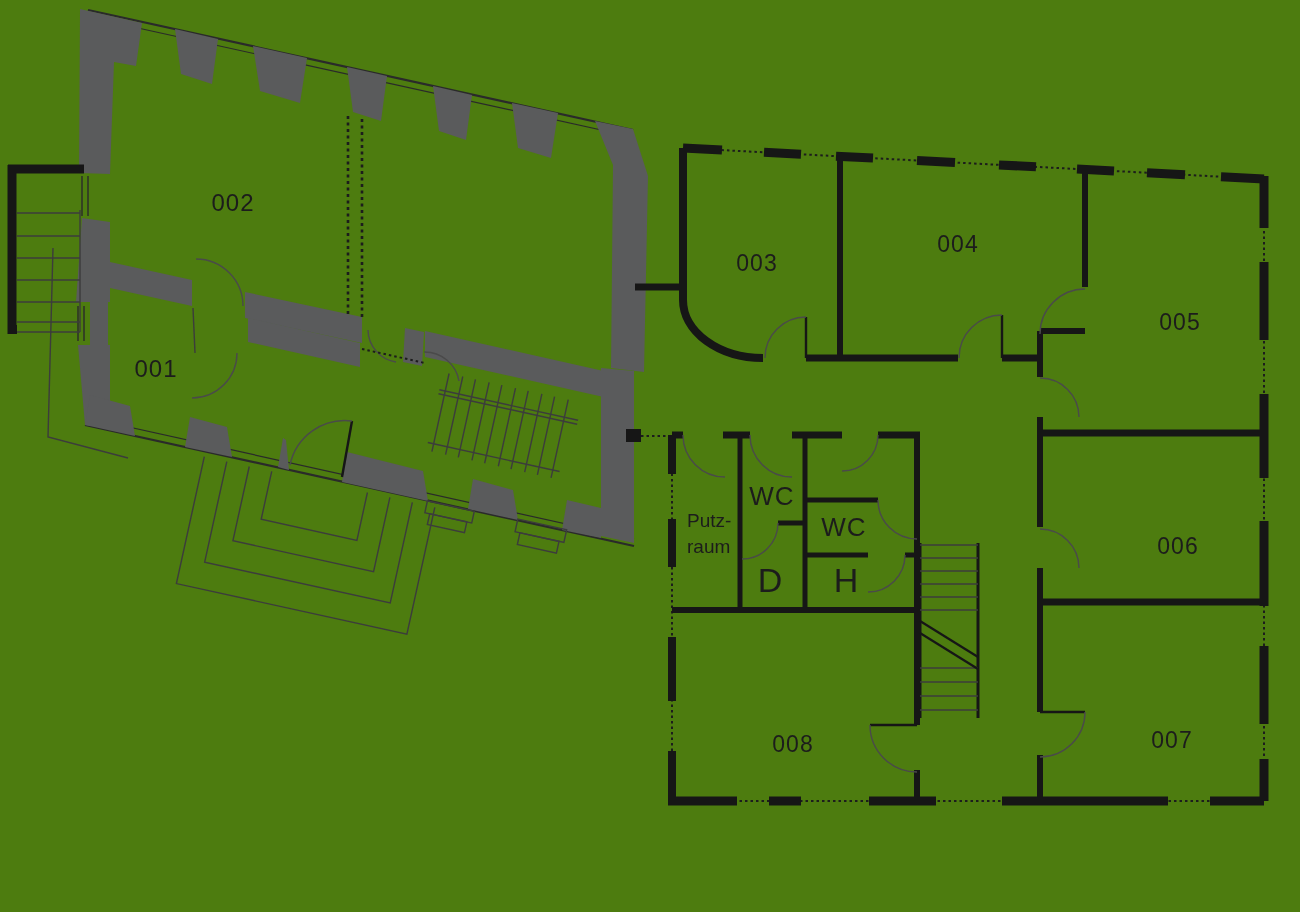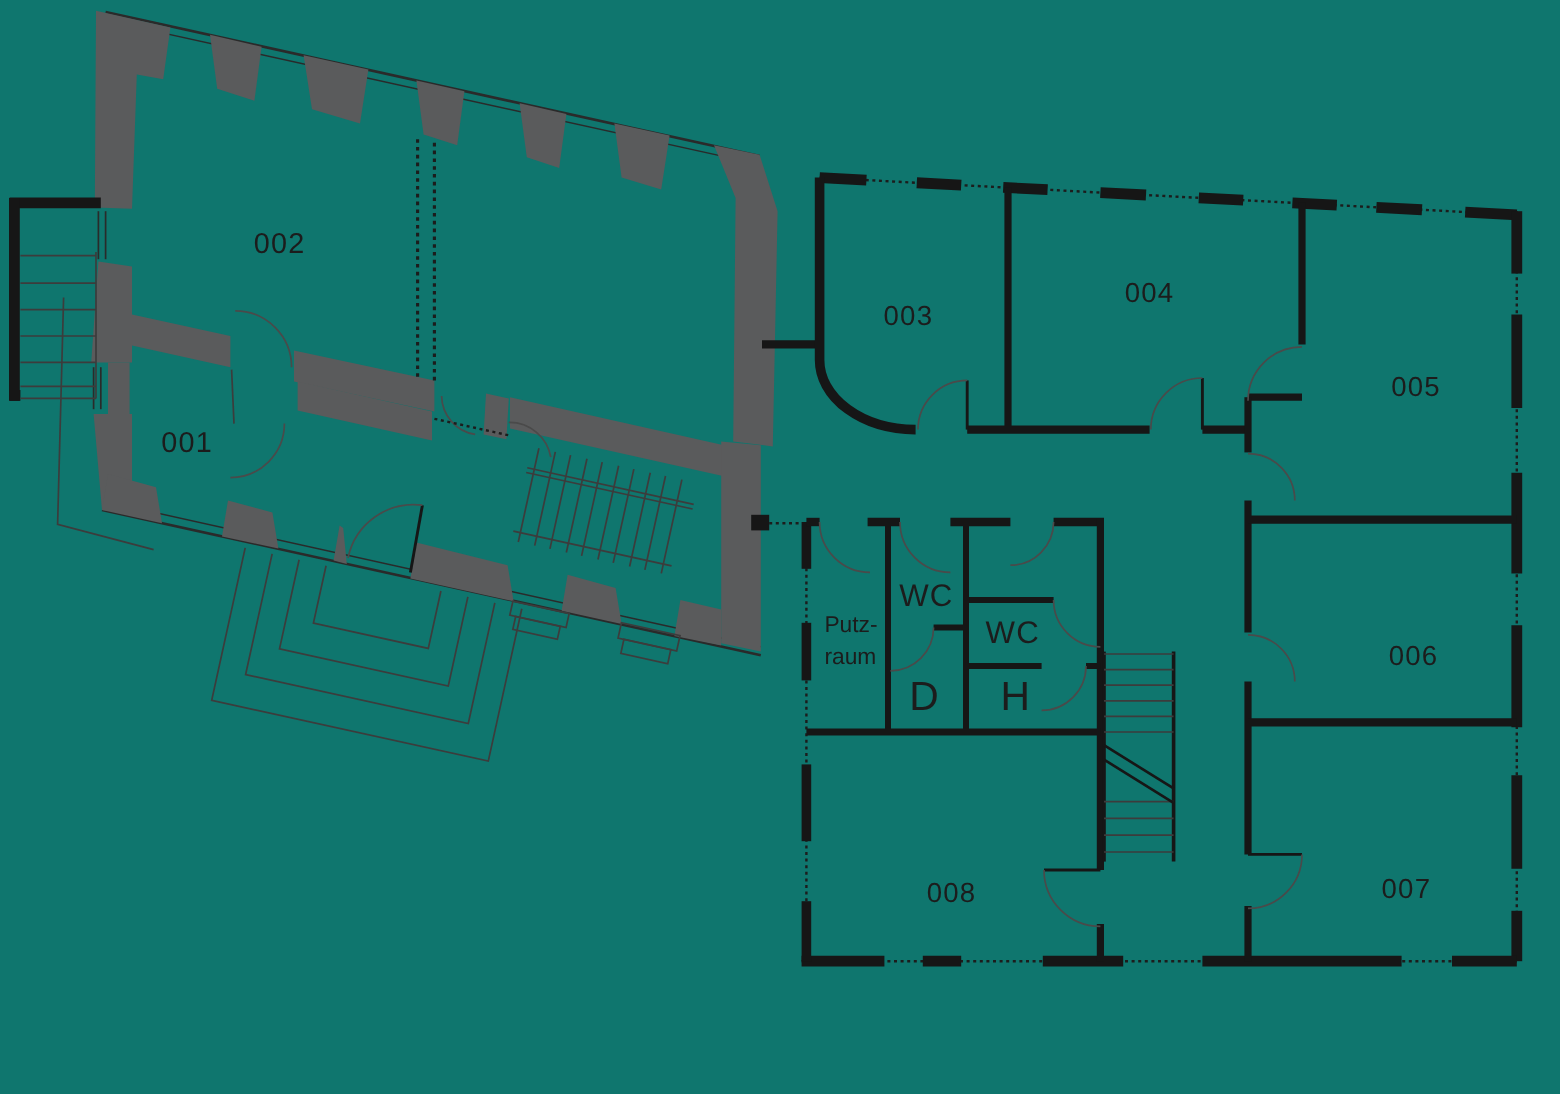--- a/index.html
+++ b/index.html
@@ -1,16 +1,16 @@
 <!DOCTYPE html>
 <html><head>
 <meta charset="utf-8">
 <style>
   html,body{margin:0;padding:0;background:#fff;}
-  .stage{width:1300px;height:912px;position:relative;background:#0f766e;overflow:hidden;}
+  .stage{width:1300px;height:912px;position:relative;background:#4d7c0f;overflow:hidden;}
   svg{display:block;}
   text{font-family:"Liberation Sans","DejaVu Sans",sans-serif;fill:#1c1c1c;}
   .room-label{font-size:23px;letter-spacing:1px;}
   .room-label-old{font-size:24px;letter-spacing:1px;}
   .wc-label{font-size:26px;letter-spacing:1px;}
   .dh-label{font-size:34px;}
   .putz-label{font-size:19px;}
   .gw{fill:#5a5b5c;stroke:none;}                    
   .nb{stroke:#161616;fill:none;}                    
   .thin{stroke:#3c3c3c;stroke-width:1.4;fill:none;}

